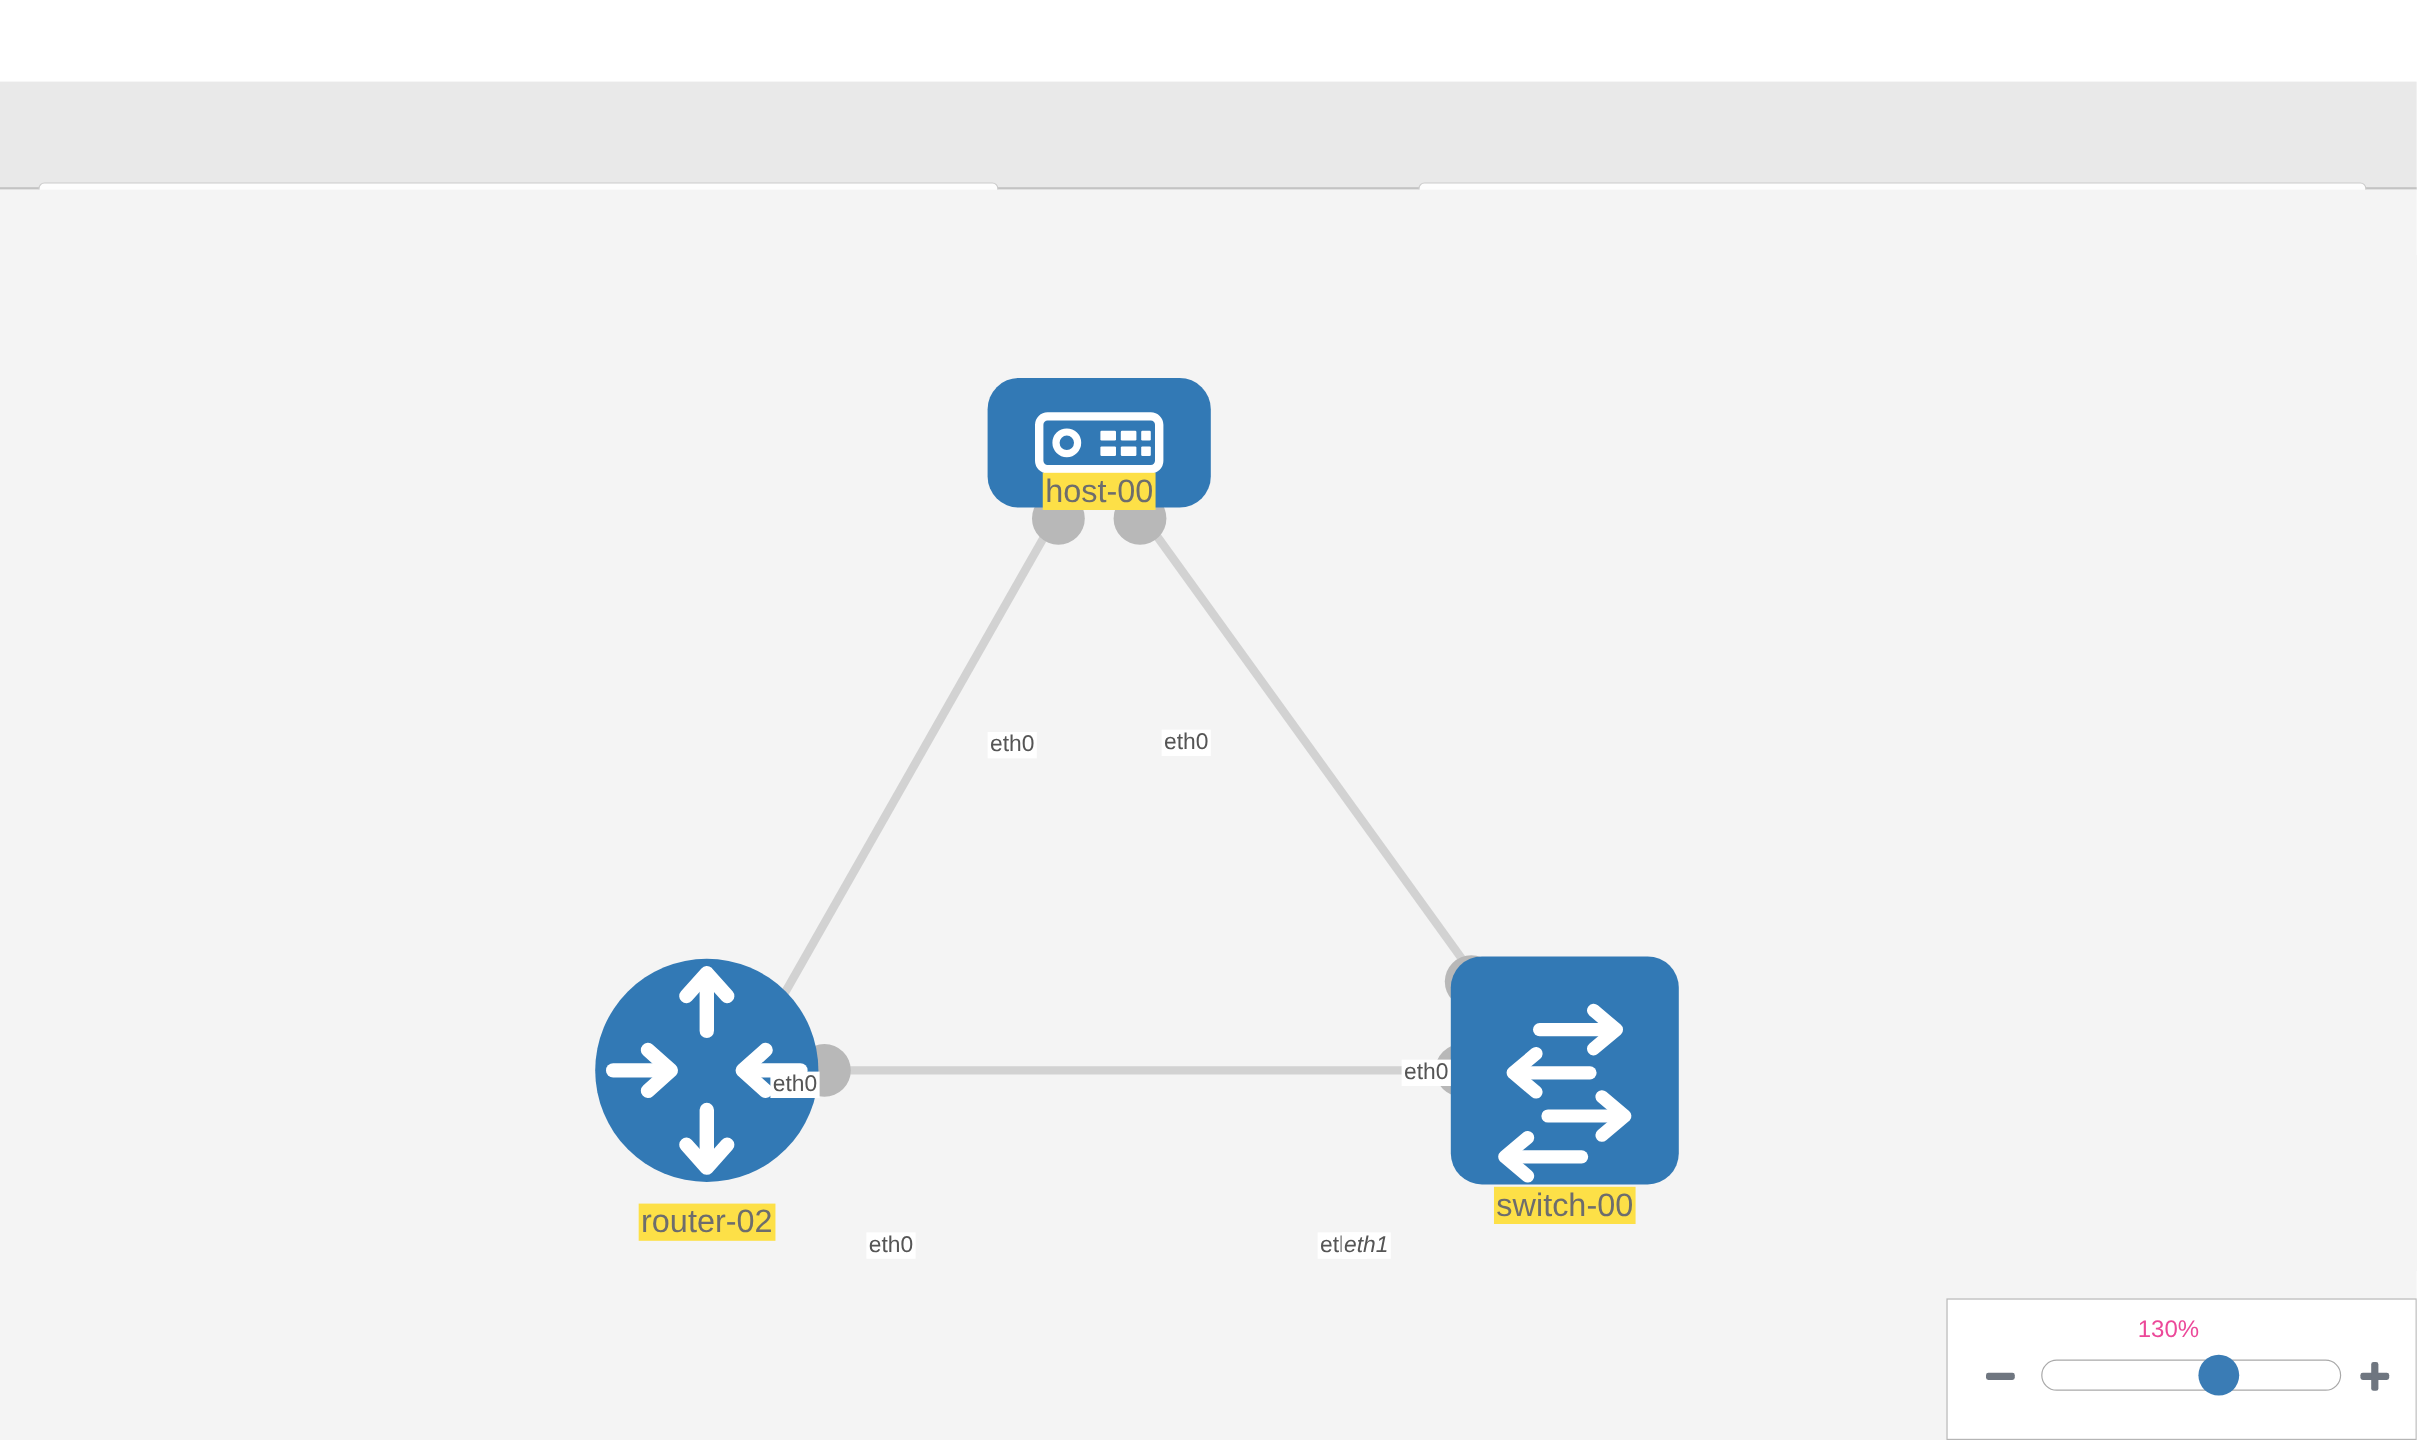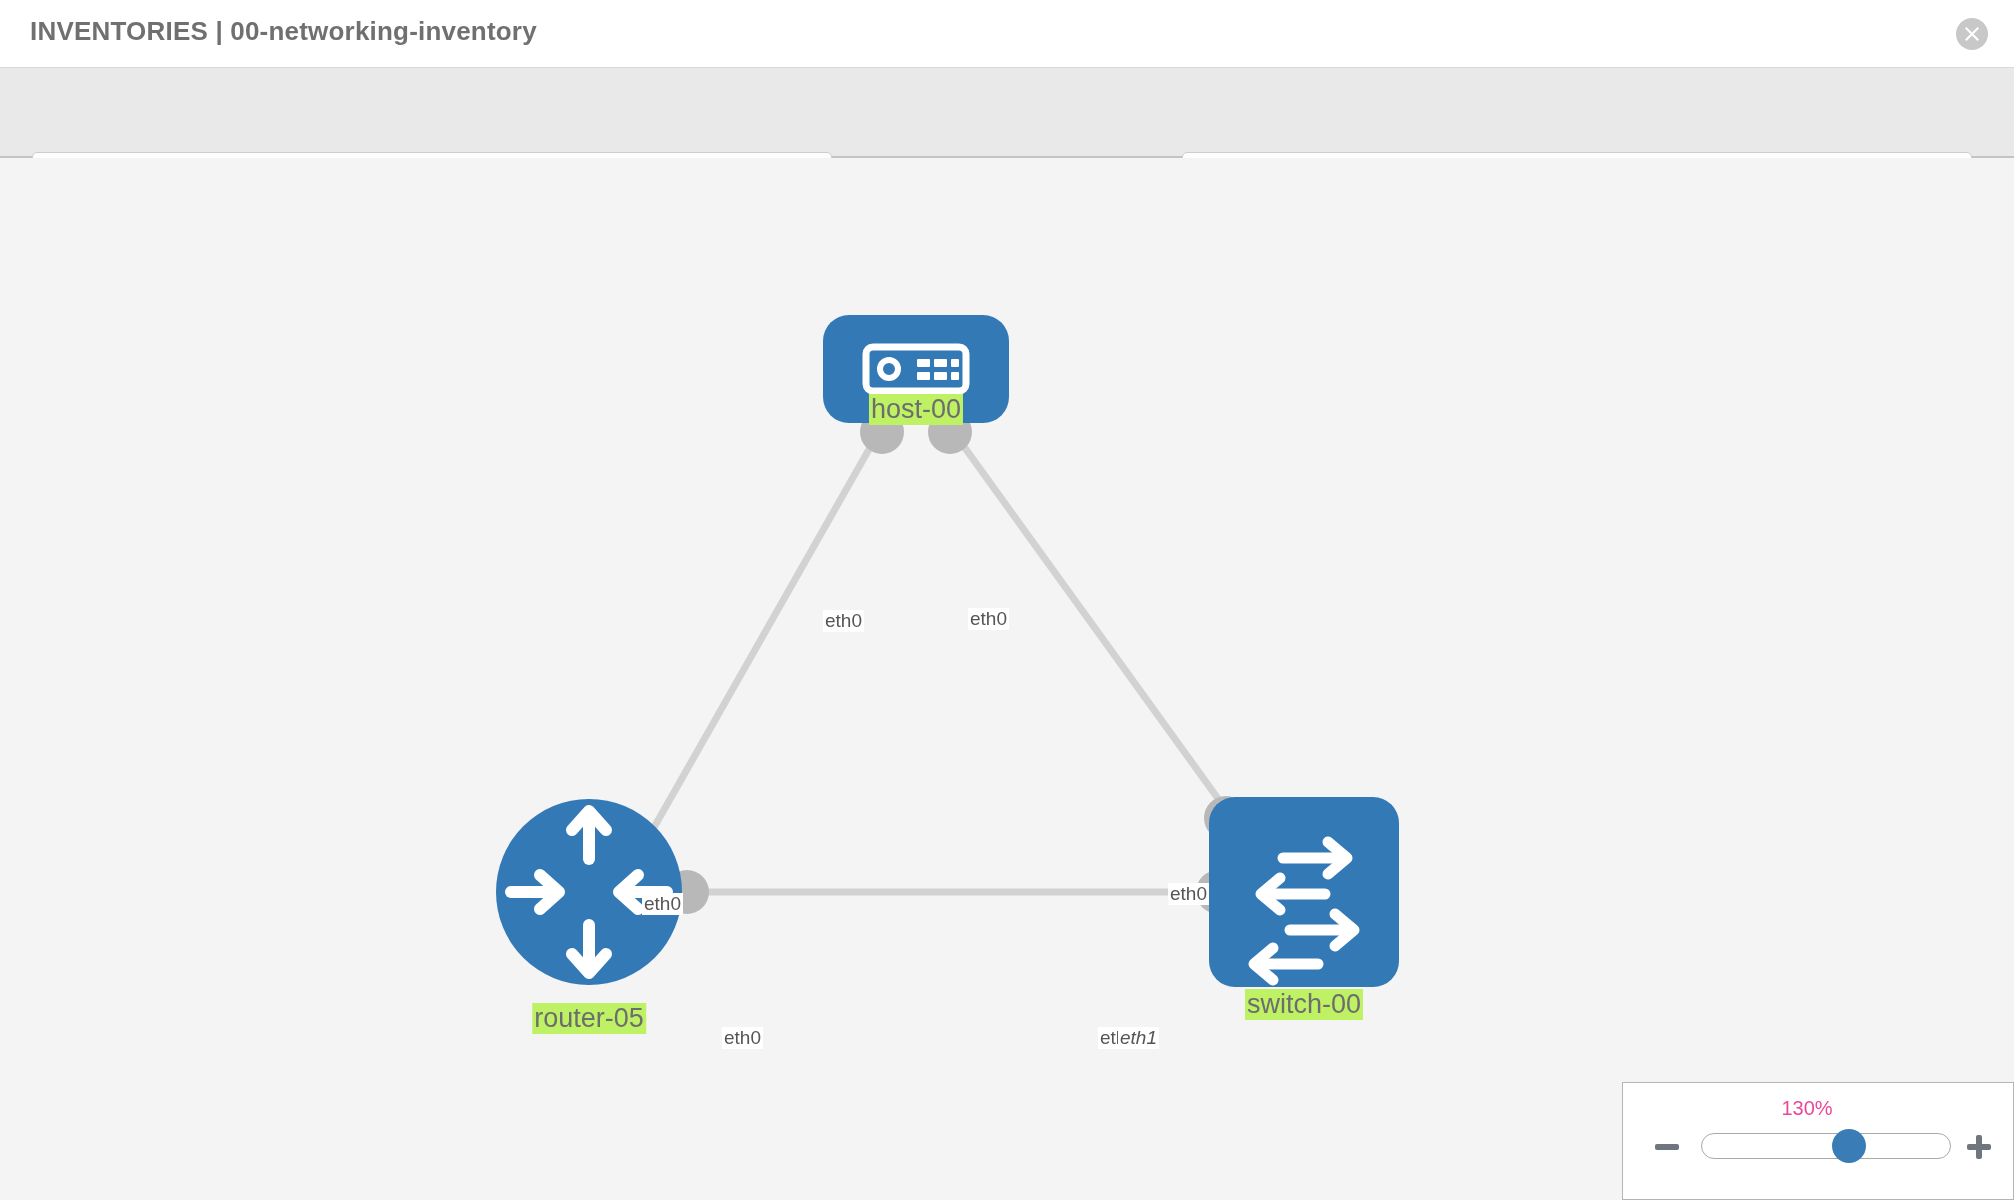--- a/index.html
+++ b/index.html
@@ -118,21 +118,21 @@
     left: 0; top: 0;
     width: 2014px;
     height: 1042px;
   }
 
   
   .node-name {
     position: absolute;
     font-size: 27px;
     color: #6d6d6d;
-    background: #bef264;
+    background: #fde047;
     white-space: nowrap;
     padding: 0 2px;
     transform: translateX(-50%);
   }
   .iface-label {
     position: absolute;
     font-size: 19px;
     color: #555555;
     background: #ffffff;
     white-space: nowrap;
@@ -201,29 +201,20 @@
     border-radius: 50%;
     background: #3a7cb5;
     cursor: pointer;
   }
 </style>
 </head>
 <body>
 
 <div id="app">
 
-  <div class="header">
-    <div class="page-title">INVENTORIES | 00-networking-inventory</div>
-
-    <div class="close-btn">
-      <svg width="32" height="32" viewBox="0 0 32 32">
-        <path d="M10.5 9 L16 14.5 L21.5 9 L23 10.5 L17.5 16 L23 21.5 L21.5 23 L16 17.5 L10.5 23 L9 21.5 L14.5 16 L9 10.5 Z" fill="#ffffff"></path>
-      </svg>
-    </div>
-  </div>
 
   <div class="toolbar">
 
     <div class="select-box" id="actions-select">
       <span class="sel-label">ACTIONS</span>
       <span class="caret"></span>
     </div>
 
     <div class="tool-icon" id="wrench-icon">
       <svg width="38" height="38" viewBox="0 0 38 38">
@@ -318,21 +309,21 @@
           <path d="M1335 756 L1354 772 L1335 788"></path>
 
           <path d="M1318 806 L1256 806"></path>
           <path d="M1273 790 L1254 806 L1273 822"></path>
         </g>
       </g>
     </svg>
 
     <div class="node-name" style="left:916px; top:236px;">host-00</div>
 
-    <div class="node-name" style="left:589px; top:845px;">router-05</div>
+    <div class="node-name" style="left:589px; top:845px;">router-02</div>
 
     <div class="node-name" style="left:1304px; top:831px;">switch-00</div>
 
     <div class="iface-label" style="left:823px; top:452px;">eth0</div>
 
     <div class="iface-label" style="left:968px; top:450px;">eth0</div>
 
     <div class="iface-label" style="left:642px; top:735px;">eth0</div>
 
     <div class="iface-label" style="left:1168px; top:725px;">eth0</div>

